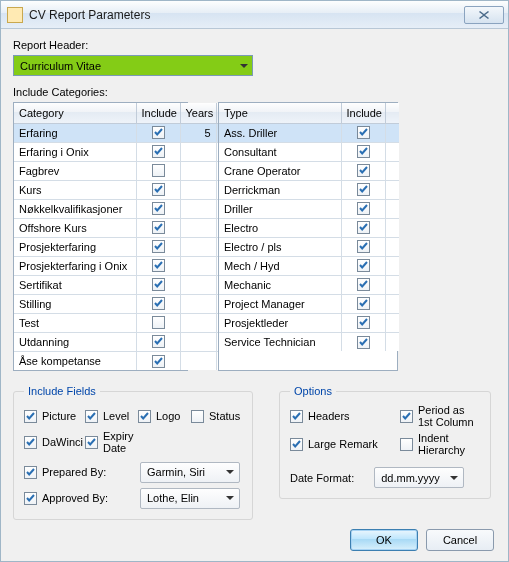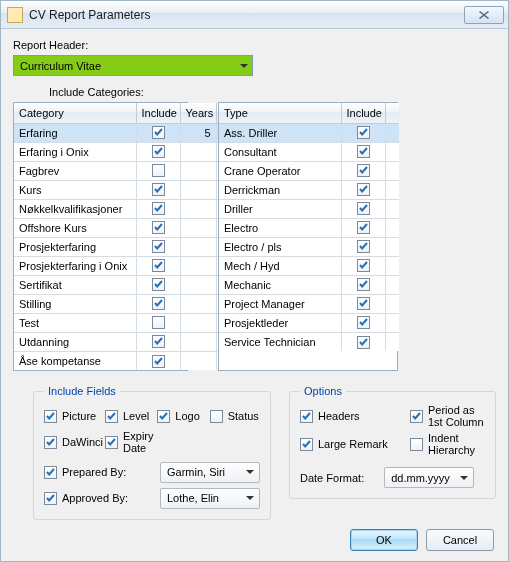--- a/index.html
+++ b/index.html
@@ -60,21 +60,21 @@
     padding: 0 4px 0 6px;
     position: relative;
   }
   .combo .arrow {
     position: absolute; right: 4px; top: 50%; transform: translateY(-50%);
     width: 0; height: 0;
     border-left: 4px solid transparent;
     border-right: 4px solid transparent;
     border-top: 4px solid #333;
   }
-  .section-label { margin-top: 10px; margin-bottom: 4px; margin-left: 36px; }
+  .section-label { margin-top: 10px; margin-bottom: 4px; }
   .tables-row {
     display: flex;
     gap: 30px;
   }
   .grid {
     border: 1px solid #9daec0;
     background: #fff;
   }
   .grid table {
     border-collapse: collapse;
@@ -126,24 +126,23 @@
     padding: 8px 10px 10px 10px;
     margin: 0;
   }
   fieldset legend {
     padding: 0 4px;
     color: #0046aa;
     font-size: 11px;
   }
   .lower-row {
     display: flex;
-    gap: 18px;
+    gap: 26px;
     margin-top: 14px;
     align-items: flex-start;
-    margin-left: 20px;
   }
   .checkline {
     display: flex; align-items: center;
     gap: 5px;
     height: 22px;
   }
   .checkline .chk { flex-shrink: 0; }
   .fields-grid {
     display: grid;
     grid-template-columns: 1fr 1fr 1fr 1fr;

